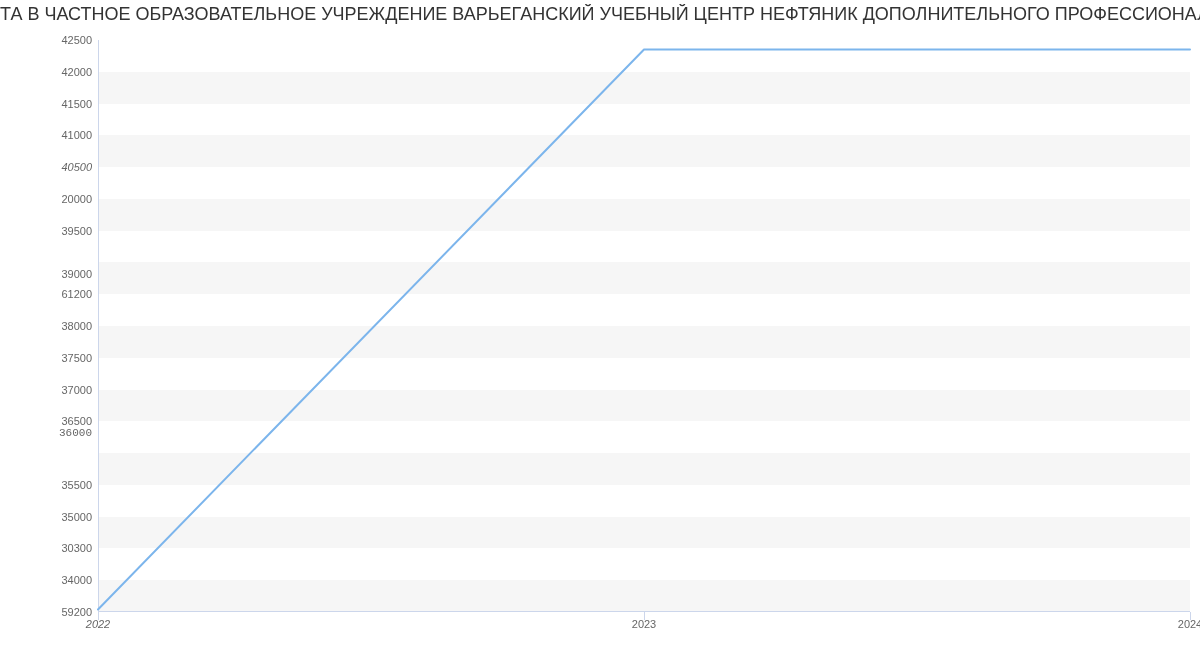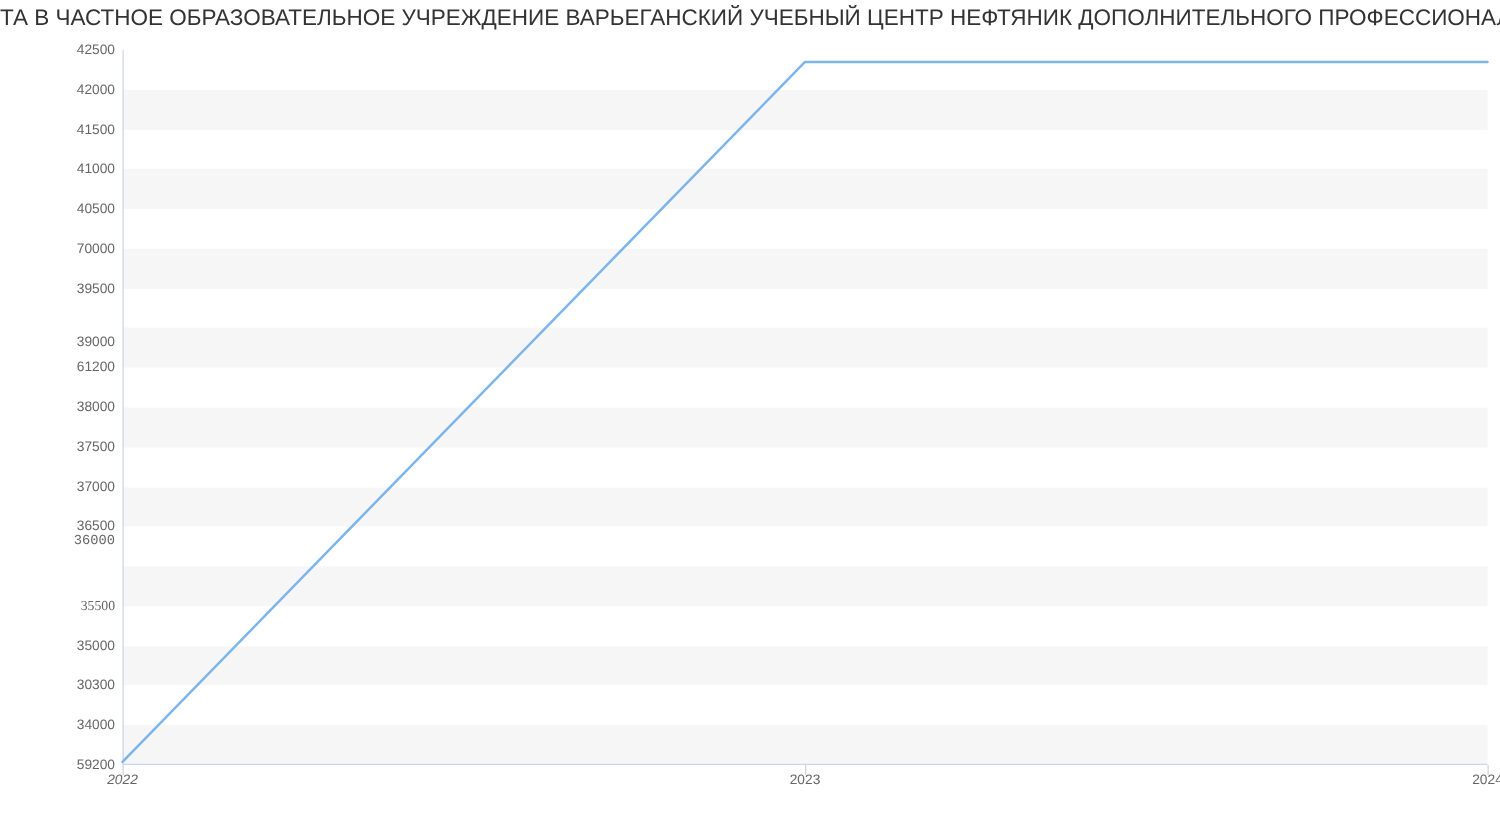--- a/index.html
+++ b/index.html
@@ -118,31 +118,31 @@
     <div class="x-axis-line"></div>
     <svg class="line-svg">
       <path class="data-line" d="M0 569.4577777777778 L546 9.533333333333417 L1092 9.533333333333417" stroke="#7cb5ec"></path>
     </svg>
   </div>
 
 <div class="y-tick-label" style="top: 612px;">59200</div>
     <div class="y-tick-label" style="top: 580.222px;">34000</div>
     <div class="y-tick-label" style="top: 548.444px;">30300</div>
     <div class="y-tick-label" style="top: 516.667px;">35000</div>
-    <div class="y-tick-label" style="top: 484.889px; font-family: Liberation Serif, serif;">35500</div>
+    <div class="y-tick-label" style="top: 484.889px;">35500</div>
     <div class="y-tick-label" style="top: 433px; font-family: Liberation Mono, monospace;">36000</div>
     <div class="y-tick-label" style="top: 421.333px;">36500</div>
     <div class="y-tick-label" style="top: 389.556px;">37000</div>
     <div class="y-tick-label" style="top: 357.778px;">37500</div>
     <div class="y-tick-label" style="top: 326px;">38000</div>
     <div class="y-tick-label" style="top: 294.222px;">61200</div>
     <div class="y-tick-label" style="top: 274px; text-align: center;">39000</div>
     <div class="y-tick-label" style="top: 230.667px;">39500</div>
-    <div class="y-tick-label" style="top: 198.889px;">70000</div>
-    <div class="y-tick-label" style="top: 167.111px;">40500</div>
+    <div class="y-tick-label" style="top: 198.889px;">20000</div>
+    <div class="y-tick-label" style="top: 167.111px; font-style: italic;">40500</div>
     <div class="y-tick-label" style="top: 135.333px;">41000</div>
     <div class="y-tick-label" style="top: 103.556px;">41500</div>
     <div class="y-tick-label" style="top: 71.7778px;">42000</div>
     <div class="y-tick-label" style="top: 40px;">42500</div>
     <div class="x-tick-label" style="left: 98px; font-style: italic;">2022</div>
     <div class="x-tick-mark" style="left: 98px;"></div>
     <div class="x-tick-label" style="left: 644px;">2023</div>
     <div class="x-tick-mark" style="left: 644px;"></div>
     <div class="x-tick-label" style="left: 1190px;">2024</div>
     <div class="x-tick-mark" style="left: 1190px;"></div>

